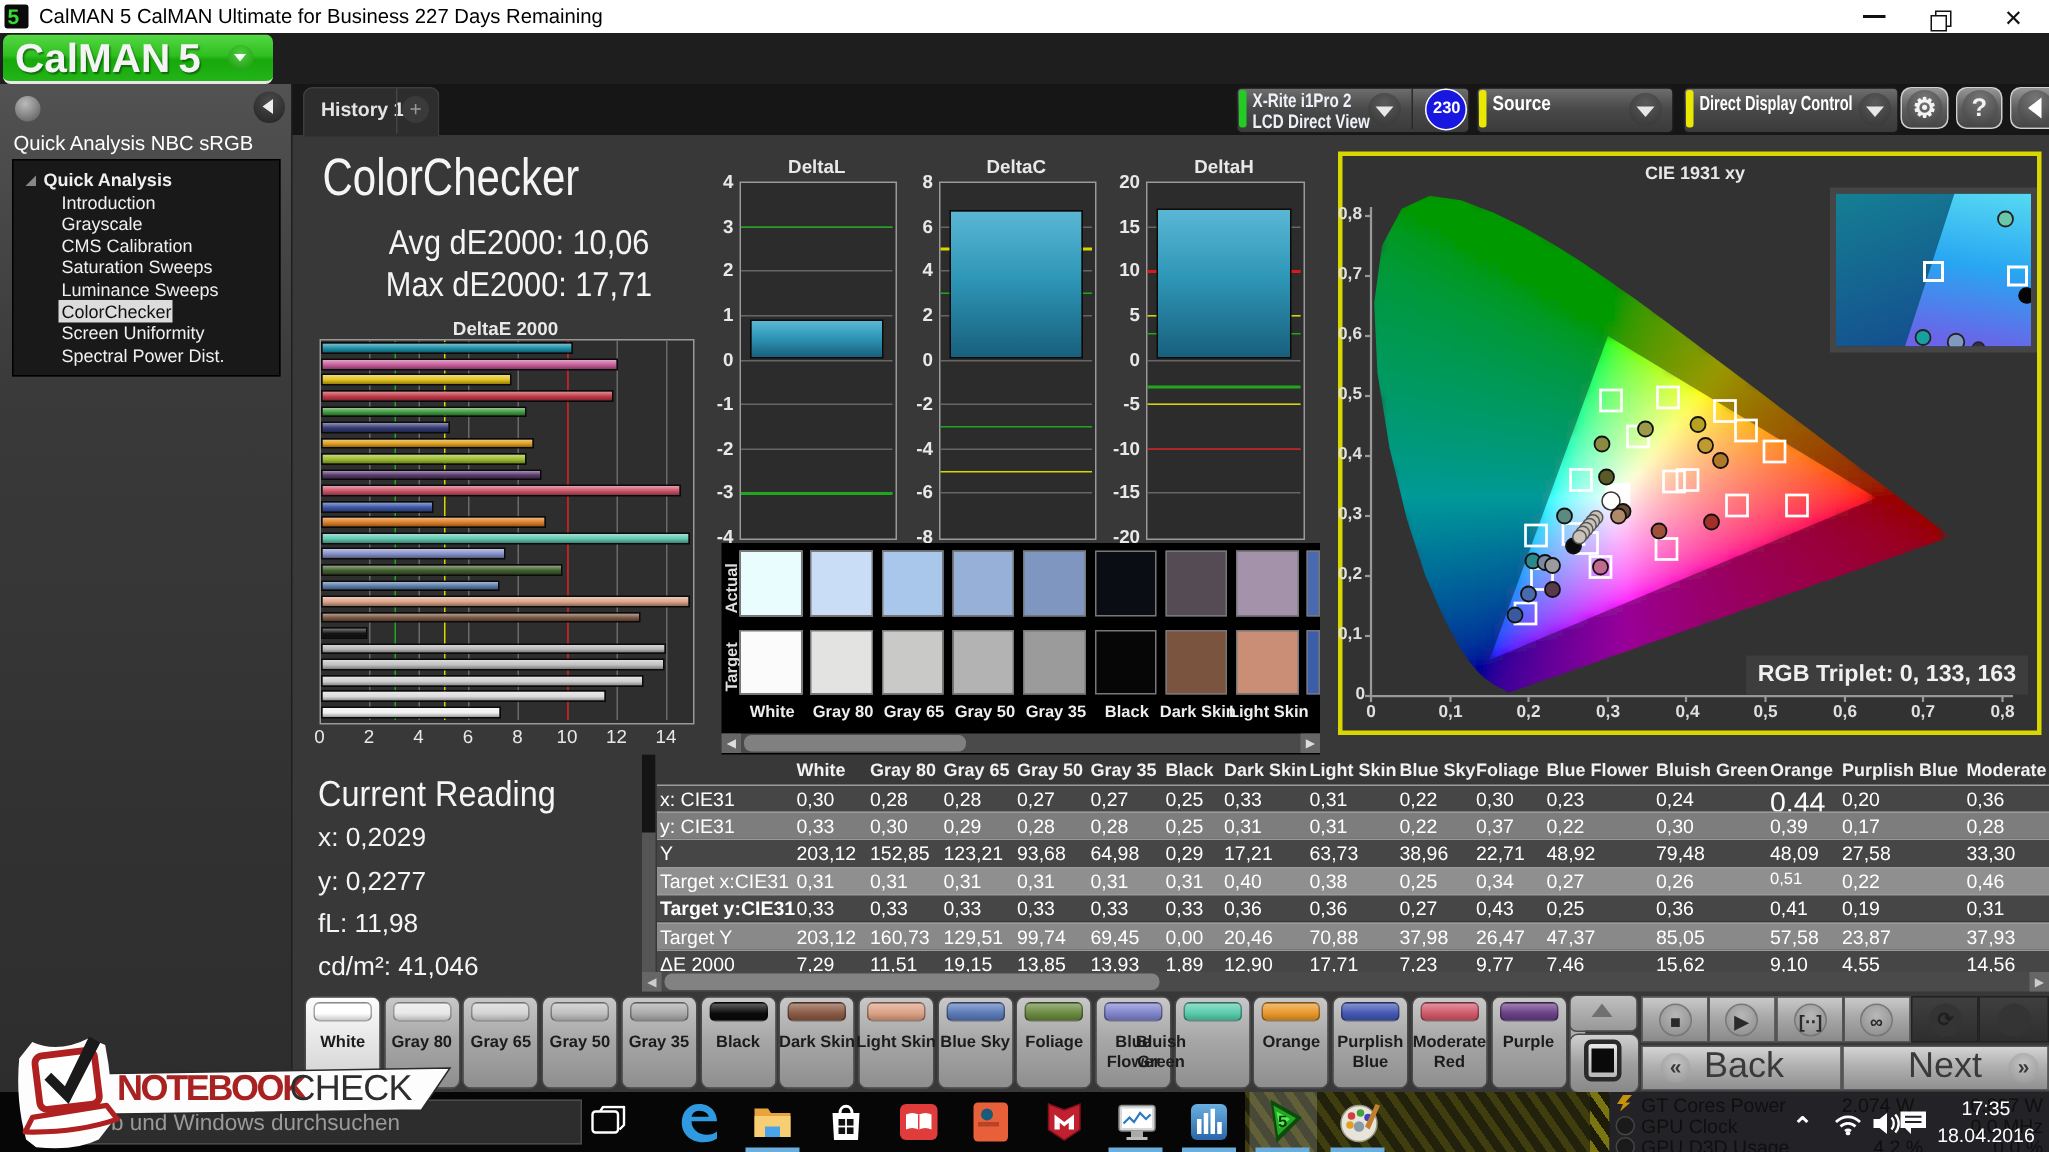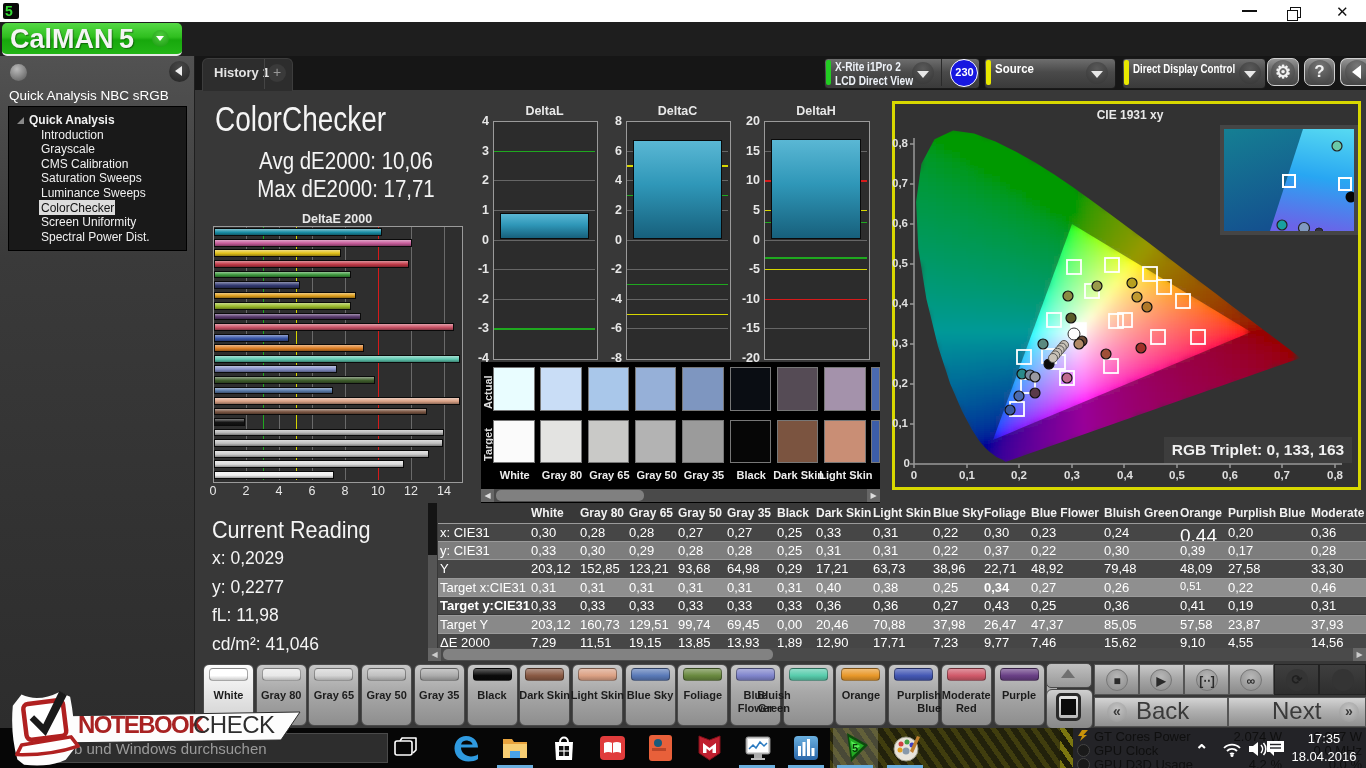--- a/index.html
+++ b/index.html
@@ -4,20 +4,21 @@
 html,body{margin:0;padding:0;}
 body{width:1366px;height:768px;overflow:hidden;background:#383838;font-family:"Liberation Sans", sans-serif;}
 .abs{position:absolute;}
 #root{position:relative;width:1366px;height:768px;}
 </style></head><body>
 <div id="root">
 
 <div class="abs" style="left:0;top:0;width:1366px;height:22px;background:#ffffff;"></div>
 <div class="abs" style="left:3px;top:3px;width:16px;height:16px;background:#0a0a0a;border-radius:2px;"></div>
 <div class="abs" style="left:5px;top:3px;width:12px;height:15px;color:#33dd33;font-size:14px;font-weight:bold;">5</div>
+<div class="abs" style="left:26px;top:3px;font-size:13.5px;color:#000;">CalMAN 5 CalMAN Ultimate for Business 227 Days Remaining</div>
 <div class="abs" style="left:1242px;top:10px;width:15px;height:1.6px;background:#111;"></div>
 <div class="abs" style="left:1290px;top:7px;width:9px;height:9px;border:1.4px solid #111;background:#fff;"></div>
 <div class="abs" style="left:1287px;top:10px;width:9px;height:9px;border:1.4px solid #111;background:#fff;"></div>
 <div class="abs" style="left:1336px;top:3px;font-size:15px;color:#111;">✕</div>
 <div class="abs" style="left:0;top:22px;width:1366px;height:34px;background:#1e1e1e;"></div>
 <div class="abs" style="left:2px;top:23px;width:180px;height:31px;border-radius:5px;
 background:linear-gradient(#55d945 0%,#2fbf1f 45%,#17a80c 55%,#23b517 100%);border-bottom:2px solid #e8e8e8;"></div>
 <div class="abs" style="left:10px;top:24px;font-size:27px;font-weight:bold;color:#f4f4f4;letter-spacing:0px;text-shadow:1px 1px 1px rgba(0,0,0,0.4);">CalMAN 5</div>
 <div class="abs" style="left:152px;top:30px;width:17px;height:17px;border-radius:50%;background:radial-gradient(circle at 50% 35%,#4ecf3e,#18960e);"></div>
 <div class="abs" style="left:156px;top:36px;width:0;height:0;border-left:4.5px solid transparent;border-right:4.5px solid transparent;border-top:5.5px solid #fff;"></div>
@@ -2074,21 +2075,21 @@
 <div class="abs" style="left:440px;top:579.7px;font-size:13px;color:#fff;white-space:nowrap;">Target x:CIE31</div>
 <div class="abs" style="left:531px;top:579.7px;font-size:13px;color:#fff;">0,31</div>
 <div class="abs" style="left:580px;top:579.7px;font-size:13px;color:#fff;">0,31</div>
 <div class="abs" style="left:629px;top:579.7px;font-size:13px;color:#fff;">0,31</div>
 <div class="abs" style="left:678px;top:579.7px;font-size:13px;color:#fff;">0,31</div>
 <div class="abs" style="left:727px;top:579.7px;font-size:13px;color:#fff;">0,31</div>
 <div class="abs" style="left:777px;top:579.7px;font-size:13px;color:#fff;">0,31</div>
 <div class="abs" style="left:816px;top:579.7px;font-size:13px;color:#fff;">0,40</div>
 <div class="abs" style="left:873px;top:579.7px;font-size:13px;color:#fff;">0,38</div>
 <div class="abs" style="left:933px;top:579.7px;font-size:13px;color:#fff;">0,25</div>
-<div class="abs" style="left:984px;top:579.7px;font-size:13px;color:#fff;font-weight:bold;">0,34</div>
+<div class="abs" style="left:984px;top:579.7px;font-size:13px;color:#fff;">0,34</div>
 <div class="abs" style="left:1031px;top:579.7px;font-size:13px;color:#fff;">0,27</div>
 <div class="abs" style="left:1104px;top:579.7px;font-size:13px;color:#fff;">0,26</div>
 <div class="abs" style="left:1180px;top:579.7px;font-size:11px;color:#fff;">0,51</div>
 <div class="abs" style="left:1228px;top:579.7px;font-size:13px;color:#fff;">0,22</div>
 <div class="abs" style="left:1311px;top:579.7px;font-size:13px;color:#fff;">0,46</div>
 <div class="abs" style="left:438px;top:596.1px;width:928px;height:18.4px;background:#464646;border-top:1px solid #9a9a9a;box-sizing:border-box;"></div>
 <div class="abs" style="left:440px;top:598.1px;font-size:13px;color:#fff;white-space:nowrap;font-weight:bold;">Target y:CIE31</div>
 <div class="abs" style="left:531px;top:598.1px;font-size:13px;color:#fff;">0,33</div>
 <div class="abs" style="left:580px;top:598.1px;font-size:13px;color:#fff;">0,33</div>
 <div class="abs" style="left:629px;top:598.1px;font-size:13px;color:#fff;">0,33</div>
@@ -2178,21 +2179,21 @@
 <div class="abs" style="left:736.0px;top:668px;width:39px;height:13px;border-radius:4px;background:linear-gradient(#acafdd,#8085cc 60%,#666aa3);border:1px solid rgba(0,0,0,0.35);box-sizing:border-box;"></div>
 <div class="abs" style="left:728.0px;top:689px;width:55px;text-align:center;font-size:11px;font-weight:bold;color:#1c1c1c;line-height:12.5px;">Blue<br>Flower</div>
 <div class="abs" style="left:782.7px;top:664px;width:51px;height:62px;border-radius:6px;background:linear-gradient(#c8c8c8,#a8a8a8 45%,#8e8e8e);border:1px solid #4a4a4a;box-sizing:border-box;"></div>
 <div class="abs" style="left:788.7px;top:668px;width:39px;height:13px;border-radius:4px;background:linear-gradient(#92ddc9,#58ccac 60%,#46a389);border:1px solid rgba(0,0,0,0.35);box-sizing:border-box;"></div>
 <div class="abs" style="left:743px;top:689px;width:62px;text-align:center;font-size:11px;font-weight:bold;color:#1c1c1c;line-height:12.5px;">Bluish<br>Green</div>
 <div class="abs" style="left:835.4px;top:664px;width:51px;height:62px;border-radius:6px;background:linear-gradient(#c8c8c8,#a8a8a8 45%,#8e8e8e);border:1px solid #4a4a4a;box-sizing:border-box;"></div>
 <div class="abs" style="left:841.4px;top:668px;width:39px;height:13px;border-radius:4px;background:linear-gradient(#f0bc74,#e8982a 60%,#b97921);border:1px solid rgba(0,0,0,0.35);box-sizing:border-box;"></div>
 <div class="abs" style="left:833.4px;top:689px;width:55px;text-align:center;font-size:11px;font-weight:bold;color:#1c1c1c;line-height:12.5px;">Orange</div>
 <div class="abs" style="left:888.1px;top:664px;width:51px;height:62px;border-radius:6px;background:linear-gradient(#c8c8c8,#a8a8a8 45%,#8e8e8e);border:1px solid #4a4a4a;box-sizing:border-box;"></div>
 <div class="abs" style="left:894.1px;top:668px;width:39px;height:13px;border-radius:4px;background:linear-gradient(#8592ce,#4458b4 60%,#364690);border:1px solid rgba(0,0,0,0.35);box-sizing:border-box;"></div>
-<div class="abs" style="left:886.1px;top:689px;width:55px;text-align:right;font-size:11px;font-weight:bold;color:#1c1c1c;line-height:12.5px;">Purplish<br>Blue</div>
+<div class="abs" style="left:886.1px;top:689px;width:55px;text-align:center;font-size:11px;font-weight:bold;color:#1c1c1c;line-height:12.5px;">Purplish<br>Blue</div>
 <div class="abs" style="left:940.8px;top:664px;width:51px;height:62px;border-radius:6px;background:linear-gradient(#c8c8c8,#a8a8a8 45%,#8e8e8e);border:1px solid #4a4a4a;box-sizing:border-box;"></div>
 <div class="abs" style="left:946.8px;top:668px;width:39px;height:13px;border-radius:4px;background:linear-gradient(#e0939e,#d05a6a 60%,#a64854);border:1px solid rgba(0,0,0,0.35);box-sizing:border-box;"></div>
 <div class="abs" style="left:938.8px;top:689px;width:55px;text-align:center;font-size:11px;font-weight:bold;color:#1c1c1c;line-height:12.5px;">Moderate<br>Red</div>
 <div class="abs" style="left:993.5px;top:664px;width:51px;height:62px;border-radius:6px;background:linear-gradient(#c8c8c8,#a8a8a8 45%,#8e8e8e);border:1px solid #4a4a4a;box-sizing:border-box;"></div>
 <div class="abs" style="left:999.5px;top:668px;width:39px;height:13px;border-radius:4px;background:linear-gradient(#9e82b0,#6a4086 60%,#54336b);border:1px solid rgba(0,0,0,0.35);box-sizing:border-box;"></div>
 <div class="abs" style="left:991.5px;top:689px;width:55px;text-align:center;font-size:11px;font-weight:bold;color:#1c1c1c;line-height:12.5px;">Purple</div>
 <div class="abs" style="left:1046px;top:664px;width:10px;height:62px;border-radius:6px 0 0 6px;background:linear-gradient(#c8c8c8,#a8a8a8 45%,#8e8e8e);border:1px solid #4a4a4a;border-right:none;"></div>
 <div class="abs" style="left:1052px;top:668px;width:4px;height:13px;background:#a8c83a;"></div>
 <div class="abs" style="left:1046px;top:663px;width:44px;height:23px;border-radius:5px;background:linear-gradient(#c0c0c0,#989898);border:1px solid #4a4a4a;"></div>
 <div class="abs" style="left:1061px;top:669px;width:0;height:0;border-left:7px solid transparent;border-right:7px solid transparent;border-bottom:9px solid #707070;"></div>
@@ -2217,21 +2218,21 @@
 <div class="abs" style="left:1136px;top:697px;font-size:24px;color:#3a3a3a;">Back</div>
 <div class="abs" style="left:1339px;top:702px;width:20px;height:20px;border-radius:50%;background:radial-gradient(circle at 50% 35%,#c4c4c4,#949494);color:#3a3a3a;text-align:center;line-height:19px;font-size:14px;font-weight:bold;">»</div>
 <div class="abs" style="left:1272px;top:697px;font-size:24px;color:#3a3a3a;">Next</div>
 <div class="abs" style="left:0;top:728px;width:1366px;height:40px;background:#060606;"></div>
 <div class="abs" style="left:830px;top:728px;width:243px;height:40px;
 background:repeating-linear-gradient(55deg,#403d0e 0,#403d0e 5px,#22210b 5px,#22210b 11px);"></div>
 <div class="abs" style="left:1060px;top:728px;width:13px;height:40px;background:repeating-linear-gradient(55deg,#7a7510 0,#7a7510 5px,#1c1c08 5px,#1c1c08 11px);"></div>
 <div class="abs" style="left:833px;top:728px;width:45px;height:40px;background:rgba(255,255,255,0.18);"></div>
 <div class="abs" style="left:1073px;top:728px;width:293px;height:40px;background:#232327;"></div>
 <div class="abs" style="left:1094px;top:729px;font-size:13px;color:#0f0f0f;white-space:nowrap;">GT Cores Power</div>
-<div class="abs" style="left:1222px;top:729px;width:60px;text-align:right;font-size:13px;color:#0f0f0f;">2.074 W</div>
+<div class="abs" style="left:1222px;top:729px;width:60px;text-align:center;font-size:13px;color:#0f0f0f;">2.074 W</div>
 <div class="abs" style="left:1300px;top:729px;width:62px;text-align:right;font-size:13px;color:#0f0f0f;">0.897 W</div>
 <div class="abs" style="left:1094px;top:743px;font-size:13px;color:#0f0f0f;white-space:nowrap;">GPU Clock</div>
 <div class="abs" style="left:1300px;top:743px;width:62px;text-align:right;font-size:13px;color:#0f0f0f;">0.0 MHz</div>
 <div class="abs" style="left:1094px;top:757px;font-size:13px;color:#0f0f0f;white-space:nowrap;">GPU D3D Usage</div>
 <div class="abs" style="left:1222px;top:757px;width:60px;text-align:right;font-size:13px;color:#0f0f0f;">4.2 %</div>
 <div class="abs" style="left:1300px;top:757px;width:62px;text-align:right;font-size:13px;color:#0f0f0f;">0.0 %</div>
 <div class="abs" style="left:1078px;top:730px;width:10px;height:11px;background:#c8920a;clip-path:polygon(40% 0,100% 0,55% 45%,90% 45%,20% 100%,40% 55%,0 55%);"></div>
 <div class="abs" style="left:1077px;top:744px;width:11px;height:11px;border-radius:50%;background:#1a1a1a;border:1px solid #444;"></div>
 <div class="abs" style="left:1077px;top:758px;width:11px;height:11px;border-radius:50%;background:#1a1a1a;border:1px solid #444;"></div>
 <div class="abs" style="left:48px;top:733px;width:340px;height:30px;background:#2d2d2d;border:1px solid #4a4a4a;box-sizing:border-box;"></div>

